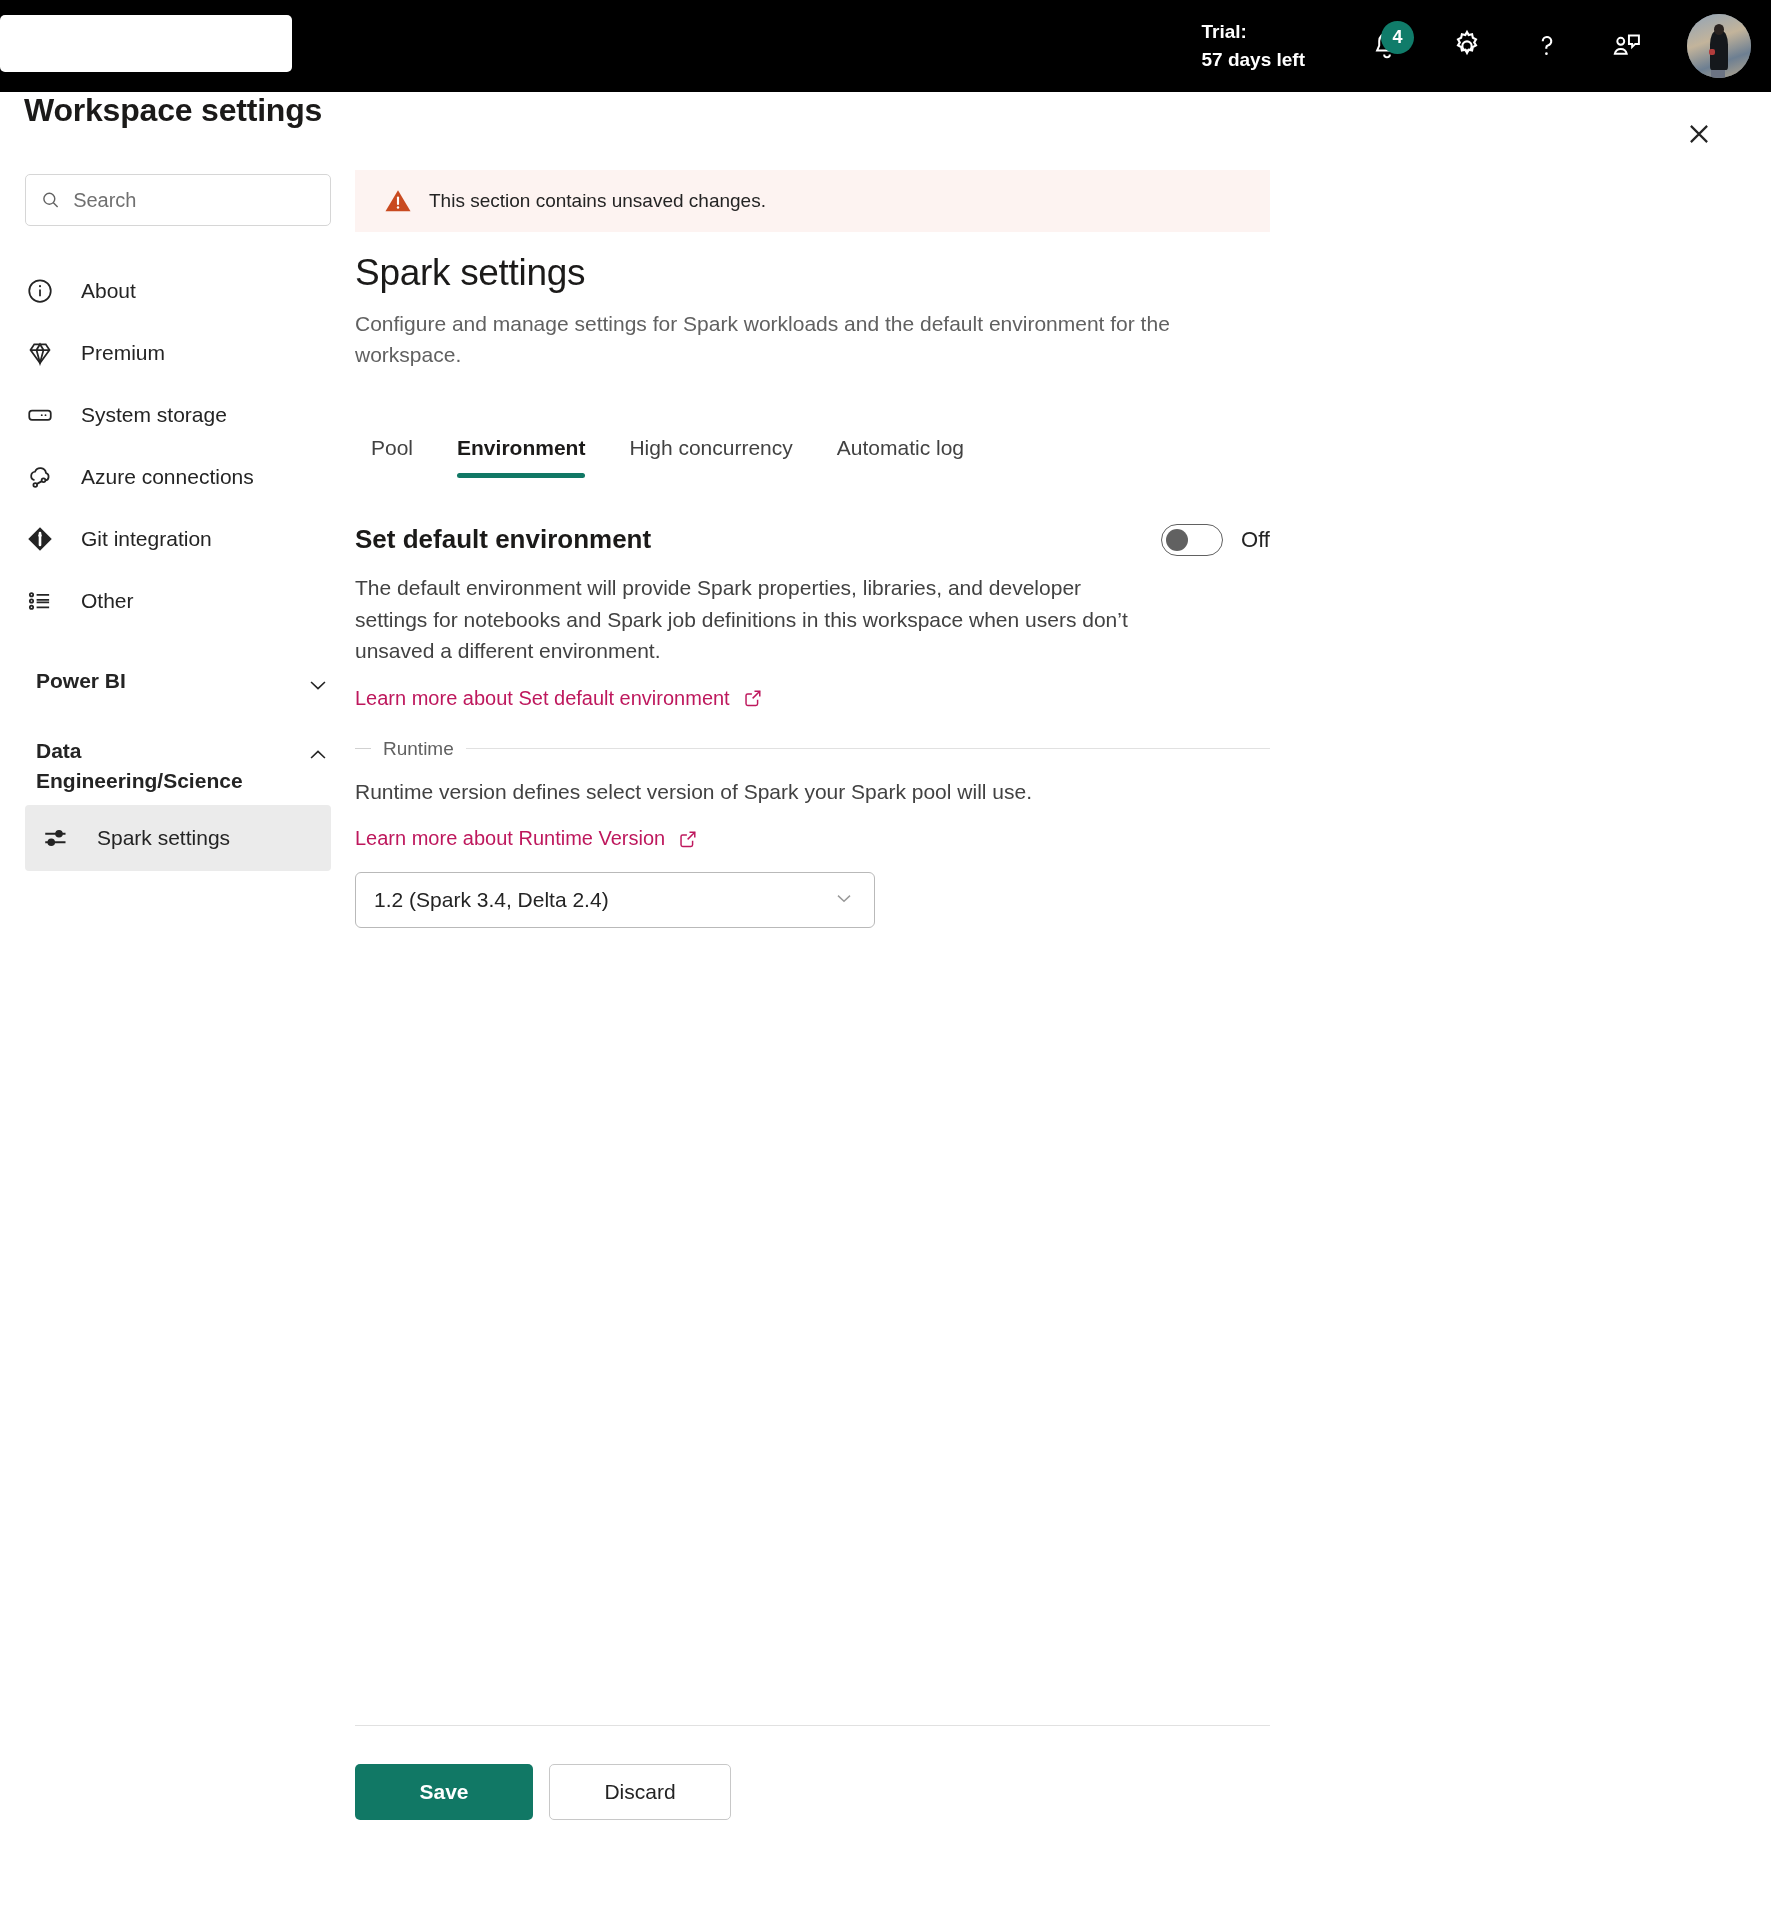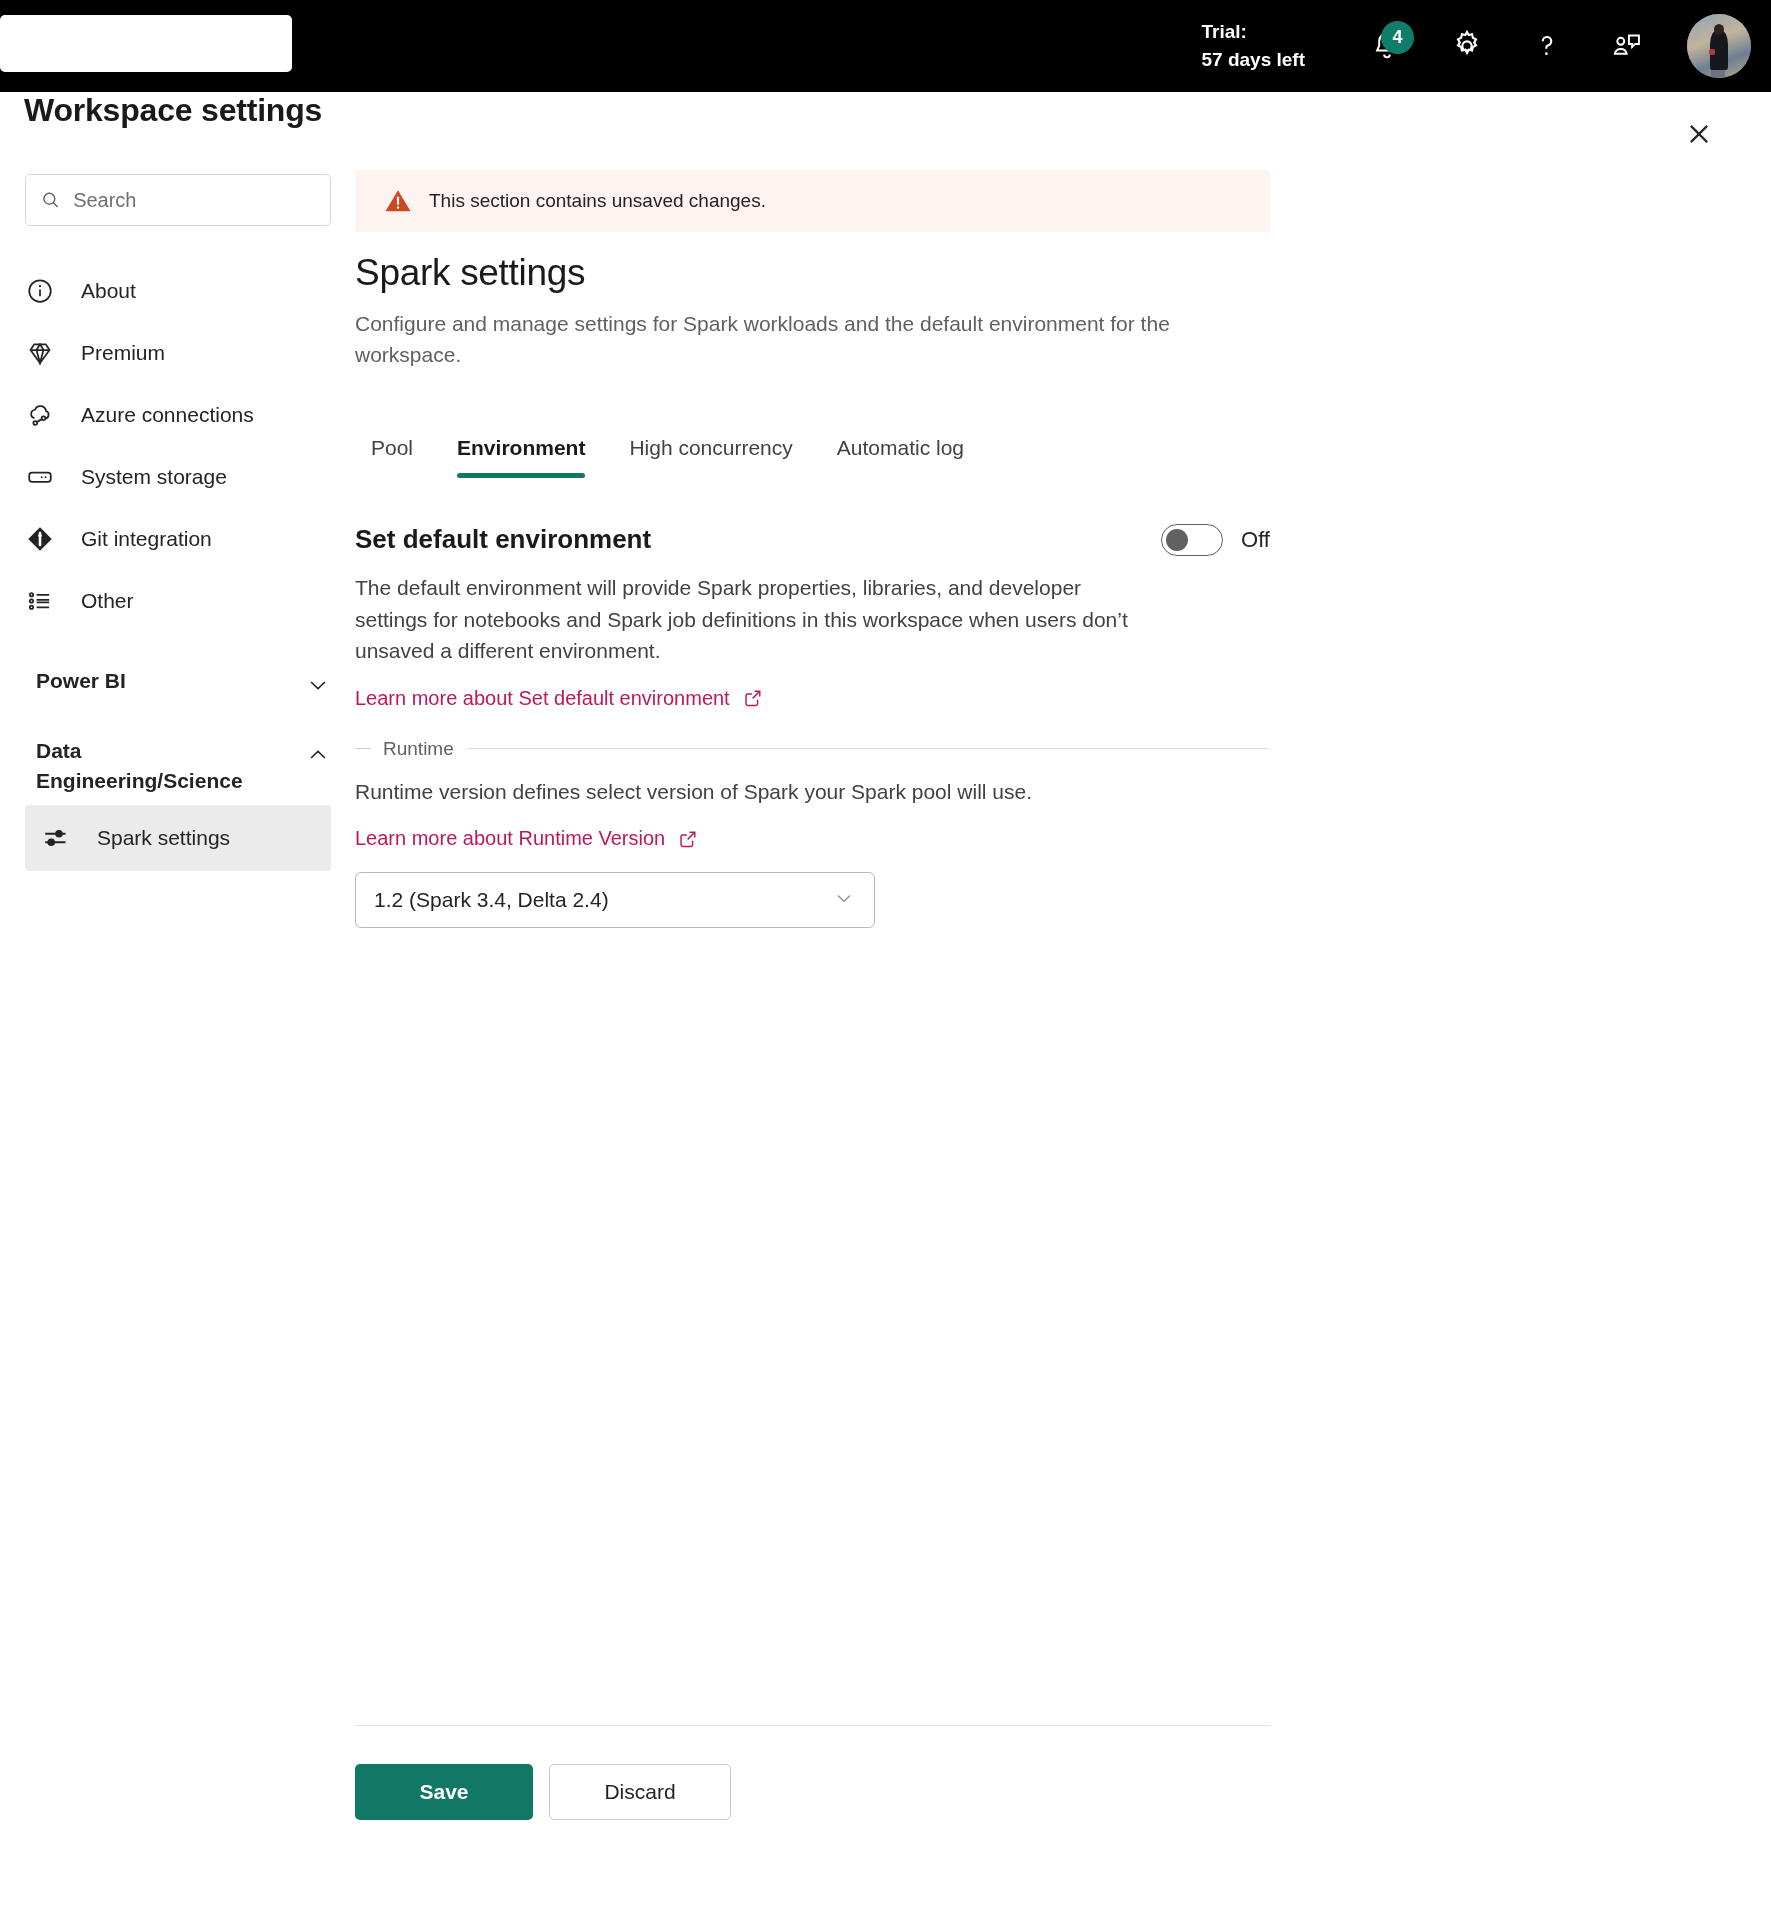--- a/index.html
+++ b/index.html
@@ -470,38 +470,38 @@
             <path d="M4.4 9.6 12 20l7.6-10.4L16.6 5H7.4L4.4 9.6Z"></path>
             <path d="M4.4 9.6h15.2M9.2 9.6 12 20l2.8-10.4L12 5 9.2 9.6Z"></path>
           </svg>
         </span>
         <span class="ni-label">Premium</span>
       </div>
 
       <div class="nav-item">
         <span class="ni-icon">
           <svg width="30" height="30" viewBox="0 0 24 24" fill="none" stroke="currentColor" stroke-width="1.4">
+            <rect x="3.4" y="8.4" width="17.2" height="7.4" rx="2.2"></rect>
+            <circle cx="13.4" cy="12.1" r="0.75" fill="currentColor" stroke="none"></circle>
+            <circle cx="16.4" cy="12.1" r="0.75" fill="currentColor" stroke="none"></circle>
+          </svg>
+        </span>
+        <span class="ni-label">System storage</span>
+      </div>
+
+      <div class="nav-item">
+        <span class="ni-icon">
+          <svg width="30" height="30" viewBox="0 0 24 24" fill="none" stroke="currentColor" stroke-width="1.4">
             <path d="M7.6 14.5a3.4 3.4 0 0 1 .4-6.7 4.6 4.6 0 0 1 8.8 1 3.1 3.1 0 0 1-.6 6"></path>
             <circle cx="14.8" cy="14.6" r="1.5"></circle>
               <circle cx="8.2" cy="18.4" r="1.5"></circle>
             <path d="M9.6 17.5l3.9-2.2"></path>
           </svg>
         </span>
         <span class="ni-label">Azure connections</span>
-      </div>
-
-      <div class="nav-item">
-        <span class="ni-icon">
-          <svg width="30" height="30" viewBox="0 0 24 24" fill="none" stroke="currentColor" stroke-width="1.4">
-            <rect x="3.4" y="8.4" width="17.2" height="7.4" rx="2.2"></rect>
-            <circle cx="13.4" cy="12.1" r="0.75" fill="currentColor" stroke="none"></circle>
-            <circle cx="16.4" cy="12.1" r="0.75" fill="currentColor" stroke="none"></circle>
-          </svg>
-        </span>
-        <span class="ni-label">System storage</span>
       </div>
 
       <div class="nav-item">
         <span class="ni-icon">
           <svg width="30" height="30" viewBox="0 0 24 24" fill="currentColor">
             <path d="M12 2.6 21.4 12 12 21.4 2.6 12 12 2.6Z"></path>
             <path d="M12 6.2a1.05 1.05 0 0 1 1.05 1.05v9.5a1.05 1.05 0 0 1-2.1 0v-9.5A1.05 1.05 0 0 1 12 6.2Z" fill="#ffffff"></path>
             <circle cx="12" cy="9.2" r="1.35" fill="#ffffff"></circle>
           </svg>
         </span>

